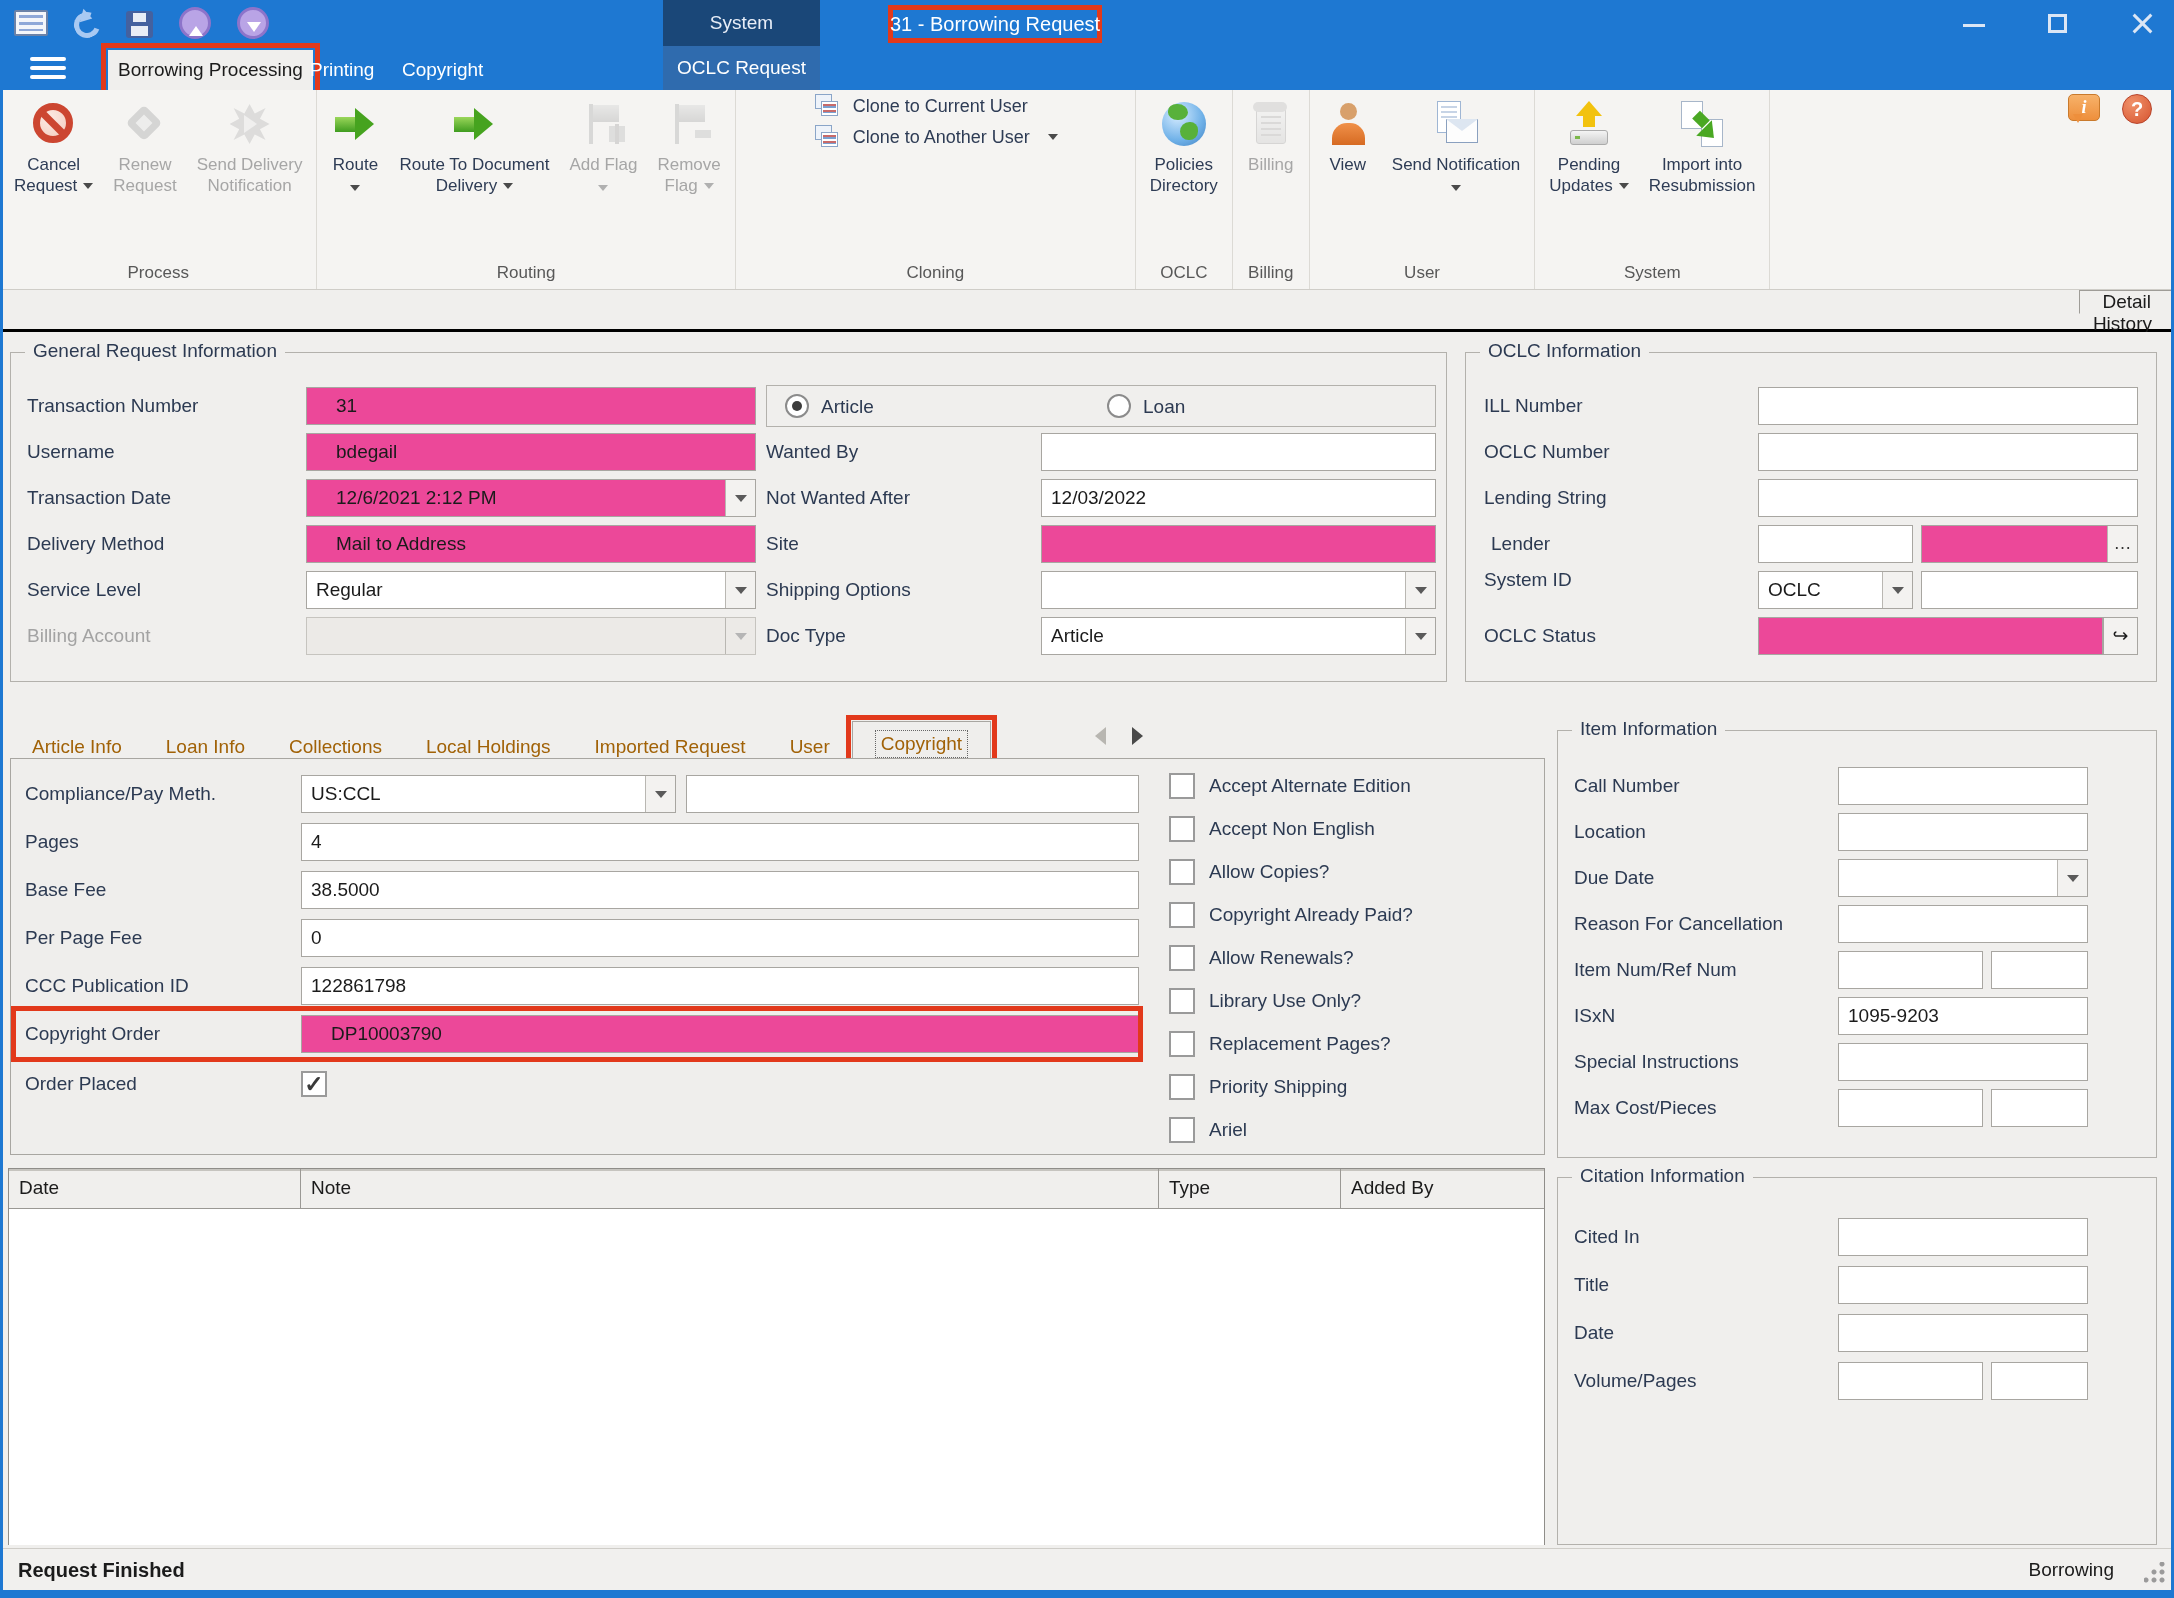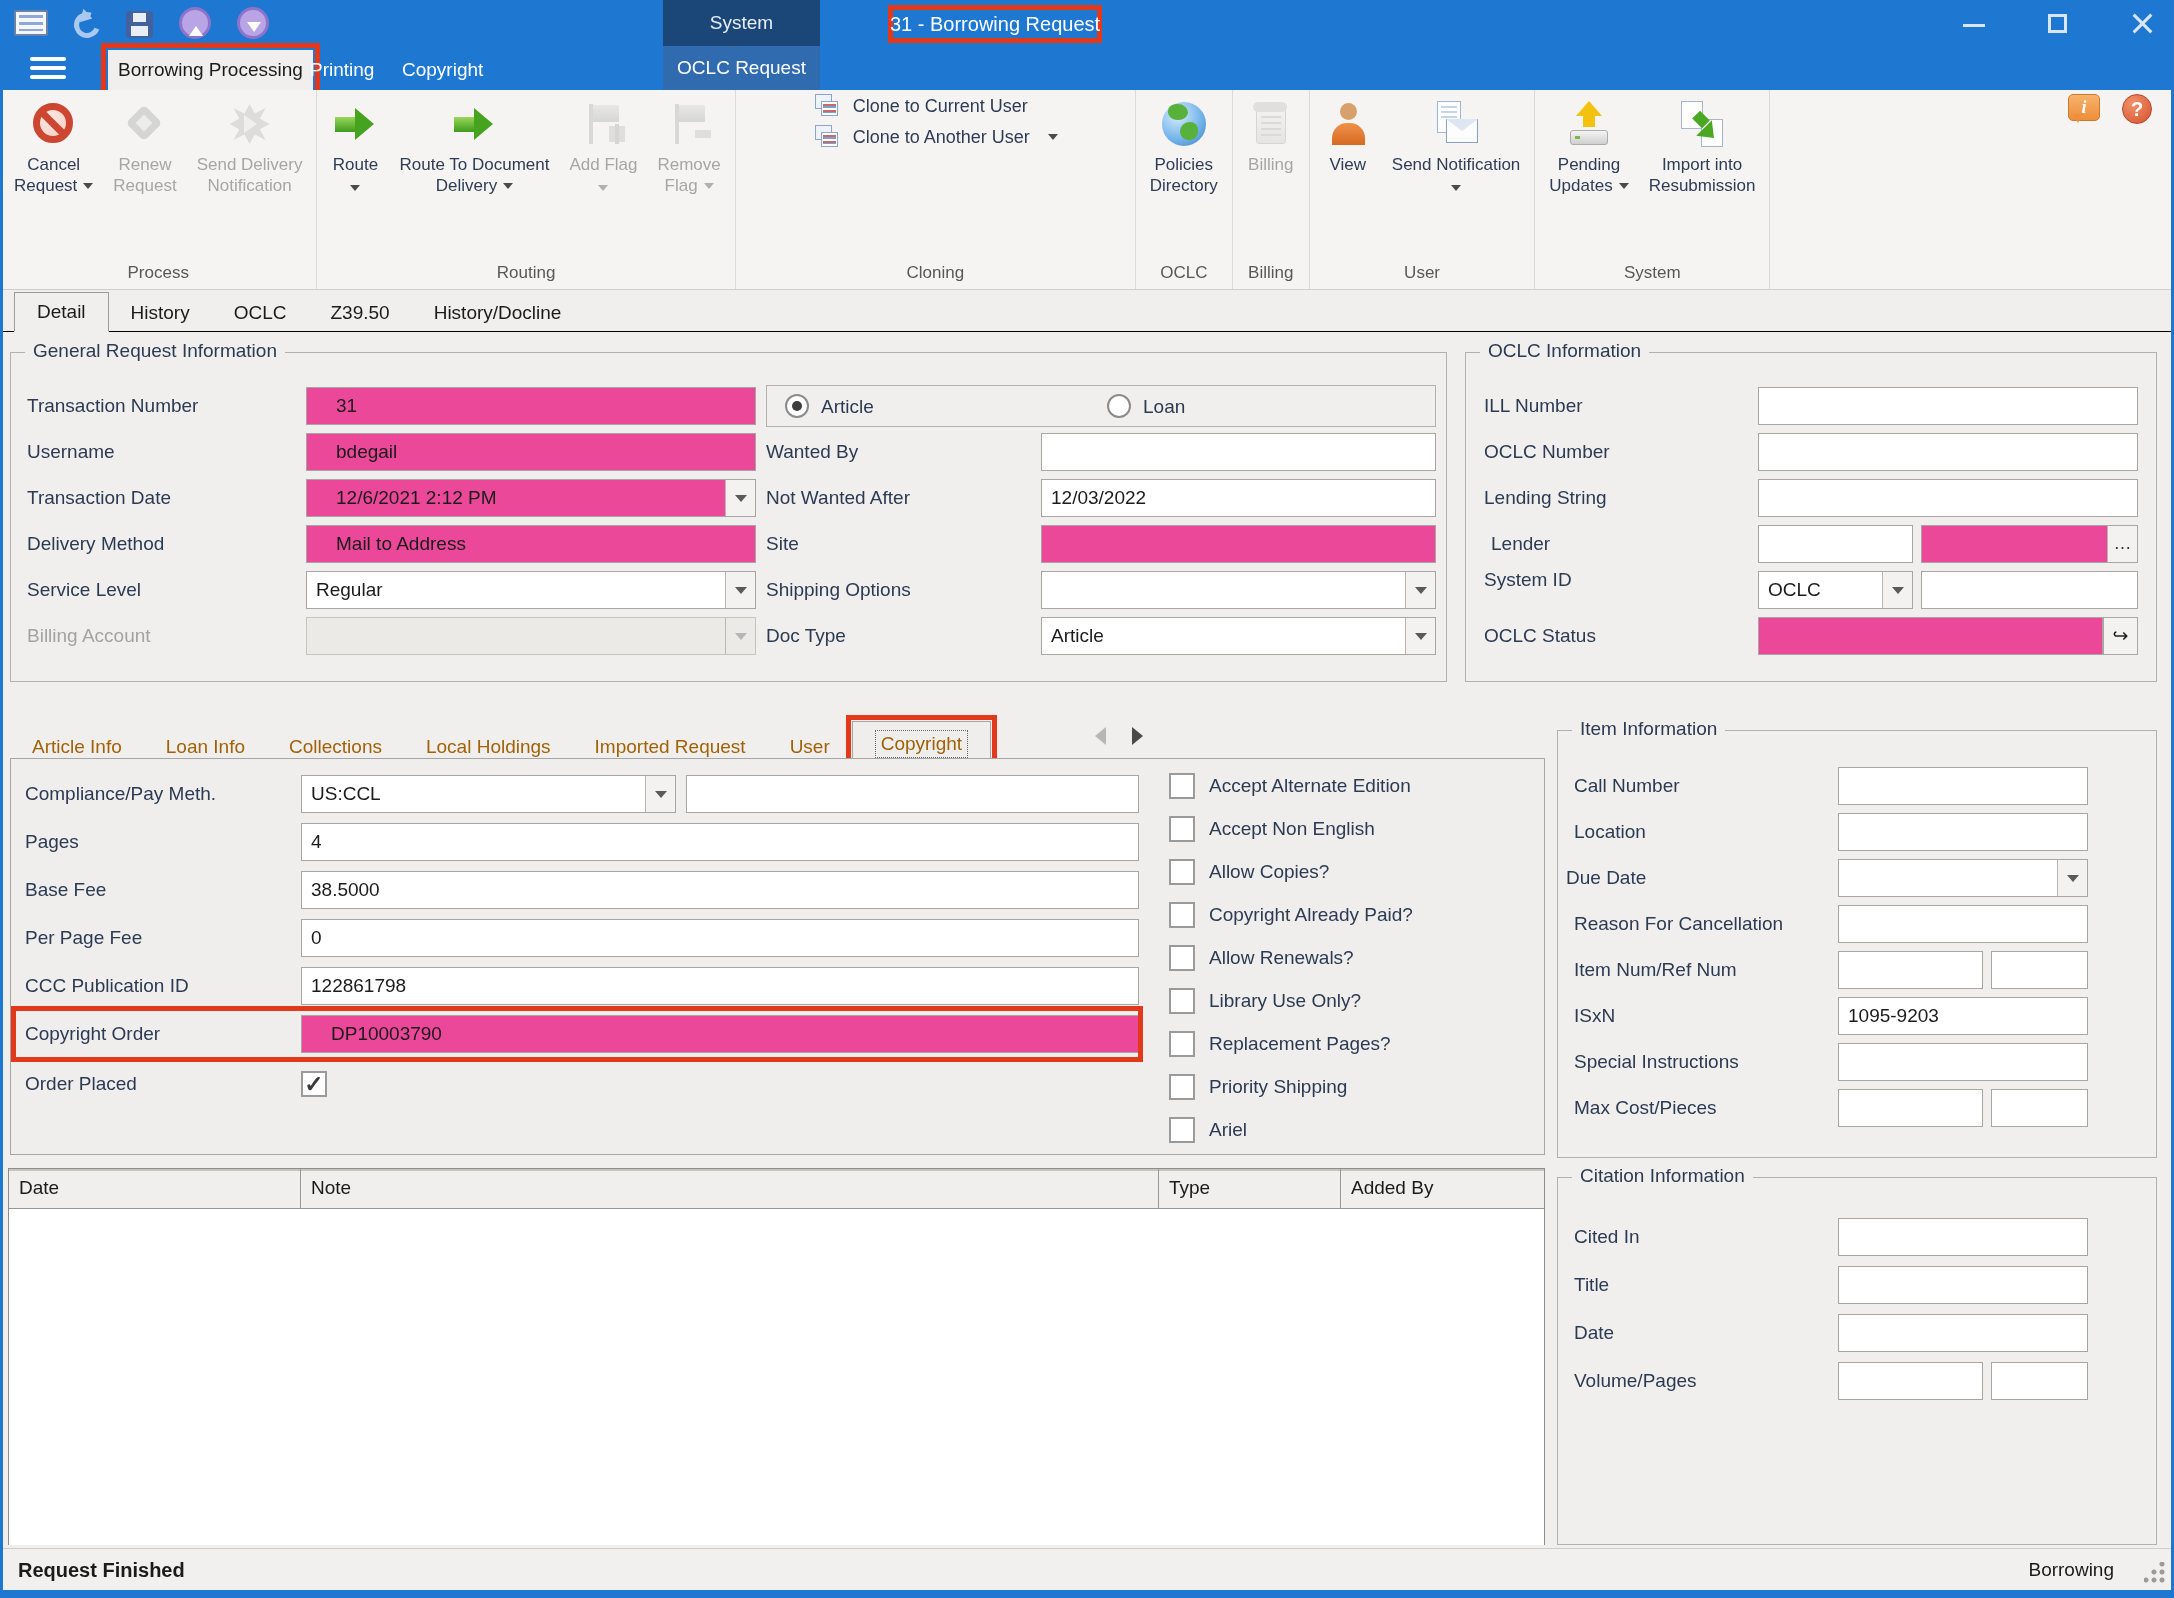--- a/index.html
+++ b/index.html
@@ -107,21 +107,21 @@
   .sic i.lines { position:absolute; left:10px; top:12px; width:13px; height:9px; background:repeating-linear-gradient(#c86a6a 0 2px, #7aa0d0 2px 4px, transparent 4px 6px); }
   .smallbtns { display:flex; flex-direction:column; justify-content:center; gap:3px; padding:0 16px; }
   .sbtn { display:flex; align-items:center; gap:12px; font-size:18px; color:#2e3c55; white-space:nowrap; }
 
   .help-ics { position:absolute; right:22px; top:4px; display:flex; gap:22px; }
   .bubble { position:relative; width:32px; height:27px; background:linear-gradient(#f7b26a,#ee8f3c); border:1px solid #c97a2c; border-radius:5px; color:#fff; font-size:18px; font-weight:bold; font-style:italic; display:flex; align-items:center; justify-content:center; font-family:"Liberation Serif", serif; }
   .bubble i { position:absolute; left:4px; bottom:-8px; border:5px solid transparent; border-top:9px solid #ee8f3c; }
   .qmark { width:30px; height:30px; border-radius:50%; background:radial-gradient(circle at 35% 30%, #f0916a, #d6542f); border:1px solid #b8432a; color:#fff; font-size:20px; font-weight:bold; display:flex; align-items:center; justify-content:center; }
 
   
-  .pagetabs { position:absolute; left:0; top:290px; width:2174px; height:42px; background:#f0efed; border-bottom:1px solid #000000; display:flex; align-items:flex-end; padding-left:14px; }
+  .pagetabs { position:absolute; left:0; top:290px; width:2174px; height:42px; background:#f0efed; border-bottom:3px solid #000000; display:flex; align-items:flex-end; padding-left:14px;flex-direction:column; }
   .ptab { height:36px; padding:0 22px; display:flex; align-items:center; font-size:19px; color:#1b1b1b; }
   .ptab.active { background:#f0efed; border:1px solid #9e9c97; border-bottom:1px solid #f0efed; margin-bottom:-1px; height:40px; }
 
   
   .content { position:absolute; left:0; top:332px; width:2174px; height:1216px; background:#f0efed; }
   .gbox { position:absolute; border:1px solid #b3b1ac; }
   .legend { position:absolute; top:-13px; left:14px; background:#f0efed; padding:0 8px; font-size:19px; color:#2c3a52; white-space:nowrap; }
   .lbl { position:absolute; font-size:19px; color:#2c3a52; height:38px; line-height:38px; white-space:nowrap; }
   .lbl.dis { color:#a3a3a3; }
   .fld { position:absolute; height:38px; border:1px solid #a8a6a1; background:#fff; }
@@ -652,21 +652,21 @@
       <span class="lbl" style="left:16px; top:36px;">Call Number</span>
       <div class="fld" style="left:280px; top:36px; width:250px;">
           <span class="v"></span>
         </div>
 
       <span class="lbl" style="left:16px; top:82px;">Location</span>
       <div class="fld" style="left:280px; top:82px; width:250px;">
           <span class="v"></span>
         </div>
 
-      <span class="lbl" style="left:8px; top:128px;">Due Date</span>
+      <span class="lbl" style="left:16px; top:128px;">Due Date</span>
       <div class="fld" style="left:280px; top:128px; width:250px;">
           <span class="v"></span>
           <span class="cbtn"></span>
         </div>
 
       <span class="lbl" style="left:16px; top:174px;">Reason For Cancellation</span>
       <div class="fld" style="left:280px; top:174px; width:250px;">
           <span class="v"></span>
         </div>
 

